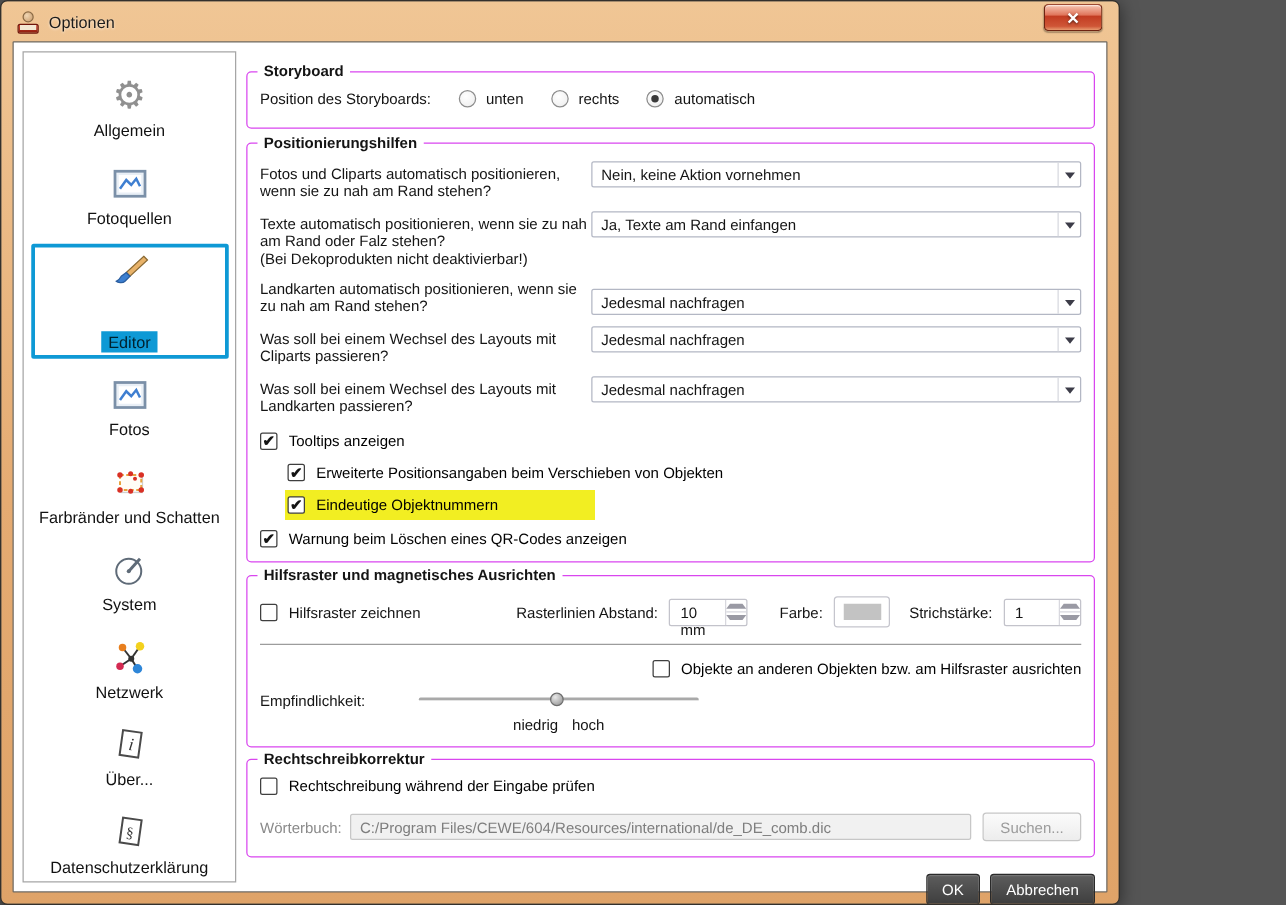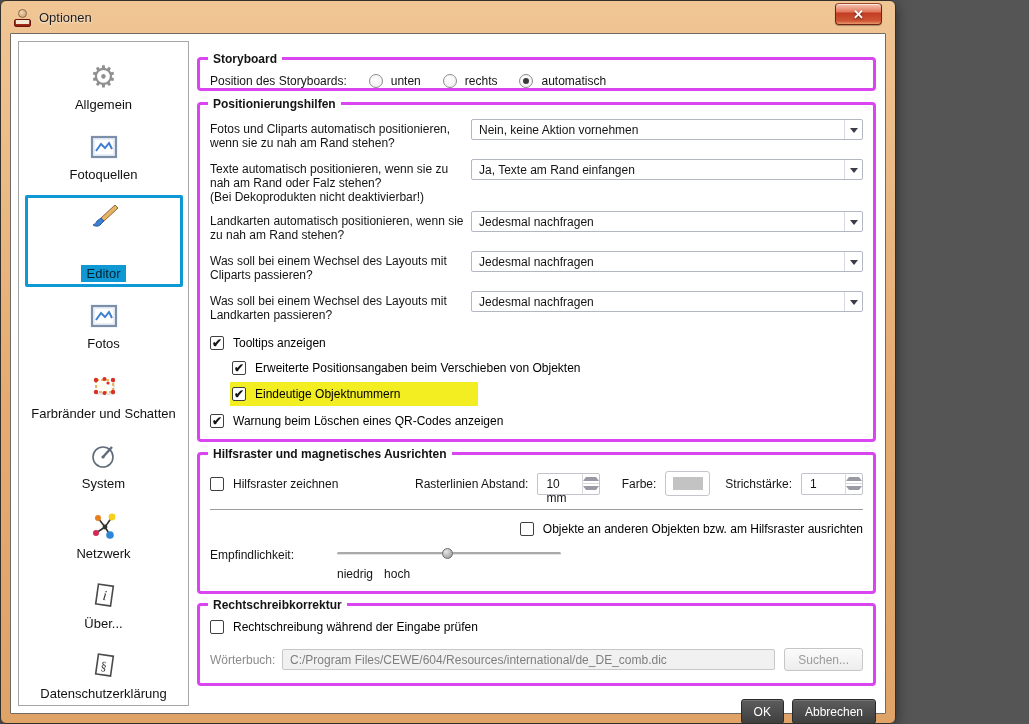--- a/index.html
+++ b/index.html
@@ -38,22 +38,22 @@
     display:flex; flex-direction:column; align-items:center; padding-top:13px; overflow:hidden;}
   .side-item{ width:158px; display:flex; flex-direction:column; align-items:center;
     margin-bottom:7px; padding:3px 0 2px 0; border:3px solid transparent; }
   .side-item .ico{ height:32px; display:flex; align-items:center; justify-content:center; }
   .side-item .lbl{ font-size:13px; color:#111; margin-top:3px; padding:1px 6px; white-space:nowrap;}
   .side-item.selected{ border-color:#0e99d5; border-radius:2px; }
   .side-item.selected .lbl{ background:#0e99d5; color:#00222e;margin-top:32px; }
   .gear-glyph{ font-size:30px; color:#909090; line-height:30px; }
   
   .main{ flex:1; margin-left:6px; display:flex; flex-direction:column; padding:0 2px; }
-  .group{ position:relative; border:3px solid #d946ef; border-radius:4px;
-    padding:12px 10px 0 10px; background:#fff; }
+  .group{ position:relative; border:1px solid #d946ef; border-radius:4px;
+    padding:12px 10px 16px 10px; background:#fff; }
   .group-title{ position:absolute; top:-8px; left:8px; background:#fff; padding:0 5px;
     font-size:12px; font-weight:bold; color:#141414; }
   .row{ display:flex; align-items:center; font-size:12px; color:#141414; }
   
   .radio{ width:14px; height:14px; border-radius:50%; border:1px solid #8d8d8d;
     background:radial-gradient(circle at 40% 35%, #fff, #ececec); position:relative; flex:0 0 auto;}
   .radio.selected::after{ content:""; position:absolute; left:3px; top:3px; width:6px; height:6px;
     border-radius:50%; background:#3a3a3a; }
   .radio-opt{ display:flex; align-items:center; gap:8px; margin-left:22px; }
   
@@ -268,21 +268,21 @@
             <span style="display:block;">(Bei Dekoprodukten nicht deaktivierbar!)</span>
           </span>
           <div class="combo">
             <span class="val">Ja, Texte am Rand einfangen</span>
             <span class="arrow-box">
                 <span class="tri"></span>
               </span>
           </div>
         </div>
 
-        <div class="row" style="margin-bottom:9px; align-items:flex-start;">
+        <div class="row" style="margin-bottom:9px; align-items:flex-end;">
           <span style="flex:1; padding-top:3px;">Landkarten automatisch positionieren, wenn sie zu nah am Rand stehen?</span>
           <div class="combo">
             <span class="val">Jedesmal nachfragen</span>
             <span class="arrow-box">
                 <span class="tri"></span>
               </span>
           </div>
         </div>
 
         <div class="row" style="margin-bottom:9px; align-items:flex-start;">
@@ -382,21 +382,21 @@
           <span>Objekte an anderen Objekten bzw. am Hilfsraster ausrichten</span>
         </div>
 
         <div class="row" style="align-items:flex-start;">
           <span style="width:127px; padding-top:1px;">Empfindlichkeit:</span>
           <div>
             <div class="slider">
               <span class="track"></span>
               <span class="thumb" style="left: 49%;"></span>
             </div>
-            <div class="row" style="justify-content:flex-start; width:224px; margin-top:7px;gap:11px;">
+            <div class="row" style="justify-content:center; width:224px; margin-top:7px;gap:11px;">
               <span>niedrig</span>
               <span>hoch</span>
             </div>
           </div>
         </div>
       </div>
 
       <div class="group" style="margin-top:9px; padding-bottom:12px;">
         <span class="group-title">Rechtschreibkorrektur</span>
 

